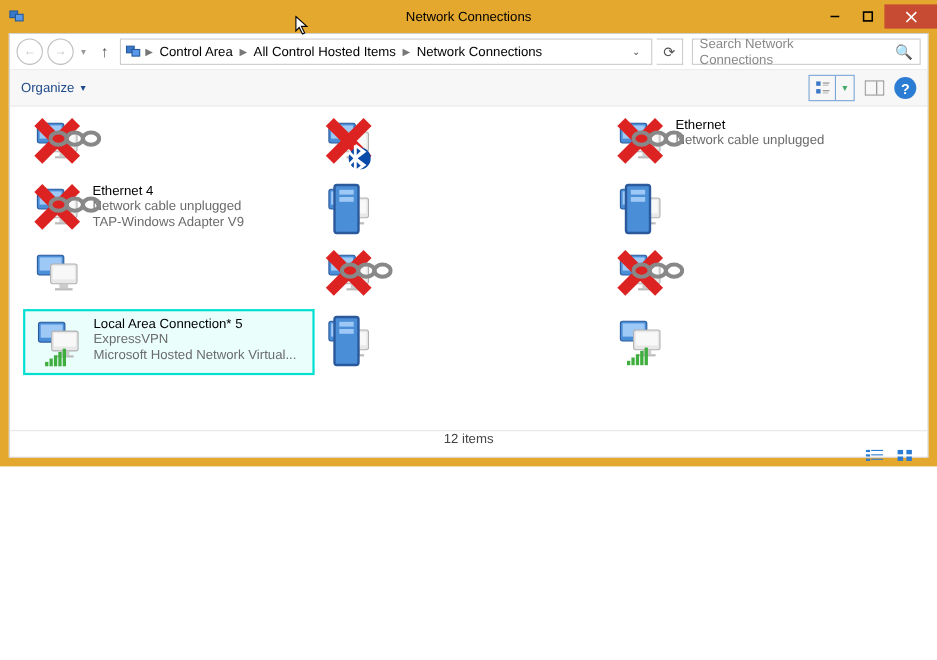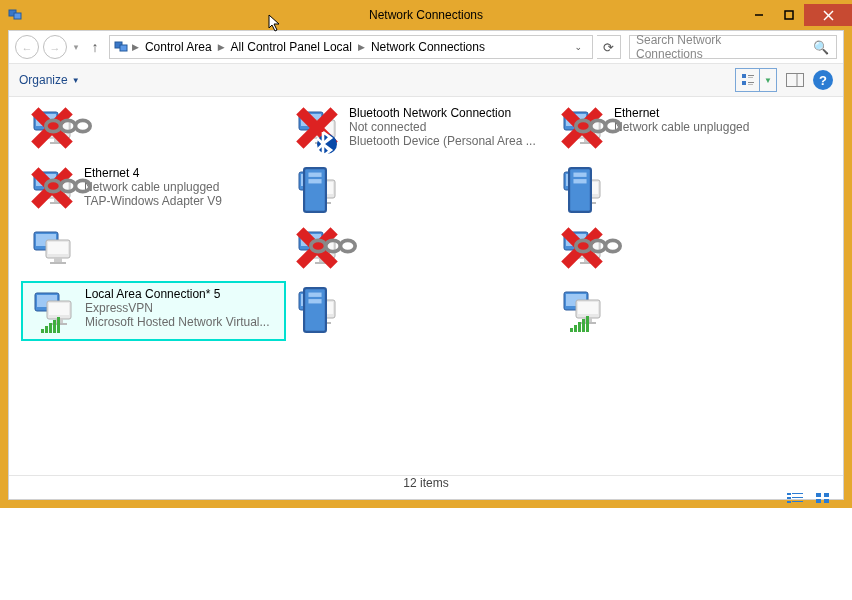--- a/index.html
+++ b/index.html
@@ -1,17 +1,17 @@
 <!DOCTYPE html>
 <html><head>
 <meta charset="utf-8">
 <style>
   * { box-sizing: border-box; margin: 0; padding: 0; font-family: "Segoe UI", Tahoma, sans-serif; }
   html, body { width: 852px; height: 600px; overflow: hidden; }
-  .window { width: 852px; height: 508px; background: #e5a82e; display: flex; flex-direction: column; }
+  .window { width: 852px; height: 424px; background: #e5a82e; display: flex; flex-direction: column; }
   .titlebar { height: 30px; display: flex; align-items: center; position: relative; }
   .titlebar-icon { width: 16px; height: 16px; margin-left: 8px; }
   .title-text { position: absolute; left: 50%; transform: translateX(-50%); font-size: 12px; color: #000; }
   .win-buttons { margin-left: auto; display: flex; height: 22px; }
   .win-btn { width: 30px; display: flex; align-items: center; justify-content: center; color: #000; font-size: 12px; }
   .win-btn.close { background: #c74a32; color: #fff; width: 48px; }
   .cursor { position: absolute; left: 268px; top: 14px; z-index: 100; pointer-events: none; }
 
   .inner { background: #fff; margin: 0 8px 8px 8px; flex: 1; display: flex; flex-direction: column; border: 1px solid #d0d0d0; }
 
@@ -103,21 +103,21 @@
       <div class="nav-drop">▾</div>
       <div class="nav-up">↑</div>
       <div class="pathbox">
         <span><svg width="16" height="16">
               <rect x="1" y="4" width="7" height="6" fill="#3a78c8" stroke="#245a9c"></rect>
               <rect x="6" y="7" width="7" height="6" fill="#5a98e8" stroke="#245a9c"></rect>
             </svg></span>
         <span class="crumb-sep">▶</span>
         <span class="crumb">Control Area</span>
         <span class="crumb-sep">▶</span>
-        <span class="crumb">All Control Panel Local</span>
+        <span class="crumb">All Control Hosted Items</span>
         <span class="crumb-sep">▶</span>
         <span class="crumb">Network Connections</span>
         <span class="path-drop">⌄</span>
       </div>
       <div class="refresh-btn">⟳</div>
       <div class="searchbox">
         <span>Search Network Connections</span>
         <span class="sicon">🔍</span>
       </div>
     </div>
@@ -184,25 +184,20 @@
                 <rect x="26" y="32" width="8" height="4" fill="#ccc"></rect>
                 <rect x="22" y="36" width="16" height="2" fill="#bbb"></rect>
               </svg><svg class="x-overlay" viewBox="0 0 14 14">
                 <line x1="2" y1="2" x2="12" y2="12" stroke="#d22" stroke-width="3"></line>
                 <line x1="12" y1="2" x2="2" y2="12" stroke="#d22" stroke-width="3"></line>
               </svg><div class="bt-overlay">
                 <svg width="10" height="14" viewBox="0 0 10 14">
                   <path d="M3 1 L7 4 L3 7 L7 10 L3 13 M3 1 L3 13 M0 4 L6 10 M0 10 L6 4" stroke="#fff" stroke-width="1.3" fill="none"></path>
                 </svg>
               </div></div>
-            <div class="info">
-              <div class="name">Bluetooth Network Connection</div>
-              <div class="sub1">Not connected</div>
-              <div class="sub2">Bluetooth Device (Personal Area ...</div>
-            </div>
           </div>
           <div class="item">
             <div class="icon-slot na-icon"><svg viewBox="0 0 48 48">
                 <rect x="6" y="6" width="24" height="18" rx="2" fill="#4a8ed8" stroke="#2b5a9c"></rect>
                 <rect x="8" y="8" width="20" height="12" fill="#9ec8f5"></rect>
                 <rect x="18" y="14" width="24" height="18" rx="2" fill="#e8e8e8" stroke="#b0b0b0"></rect>
                 <rect x="20" y="16" width="20" height="12" fill="#f8f8f8"></rect>
                 <rect x="26" y="32" width="8" height="4" fill="#ccc"></rect>
                 <rect x="22" y="36" width="16" height="2" fill="#bbb"></rect>
               </svg><svg class="x-overlay" viewBox="0 0 14 14">

